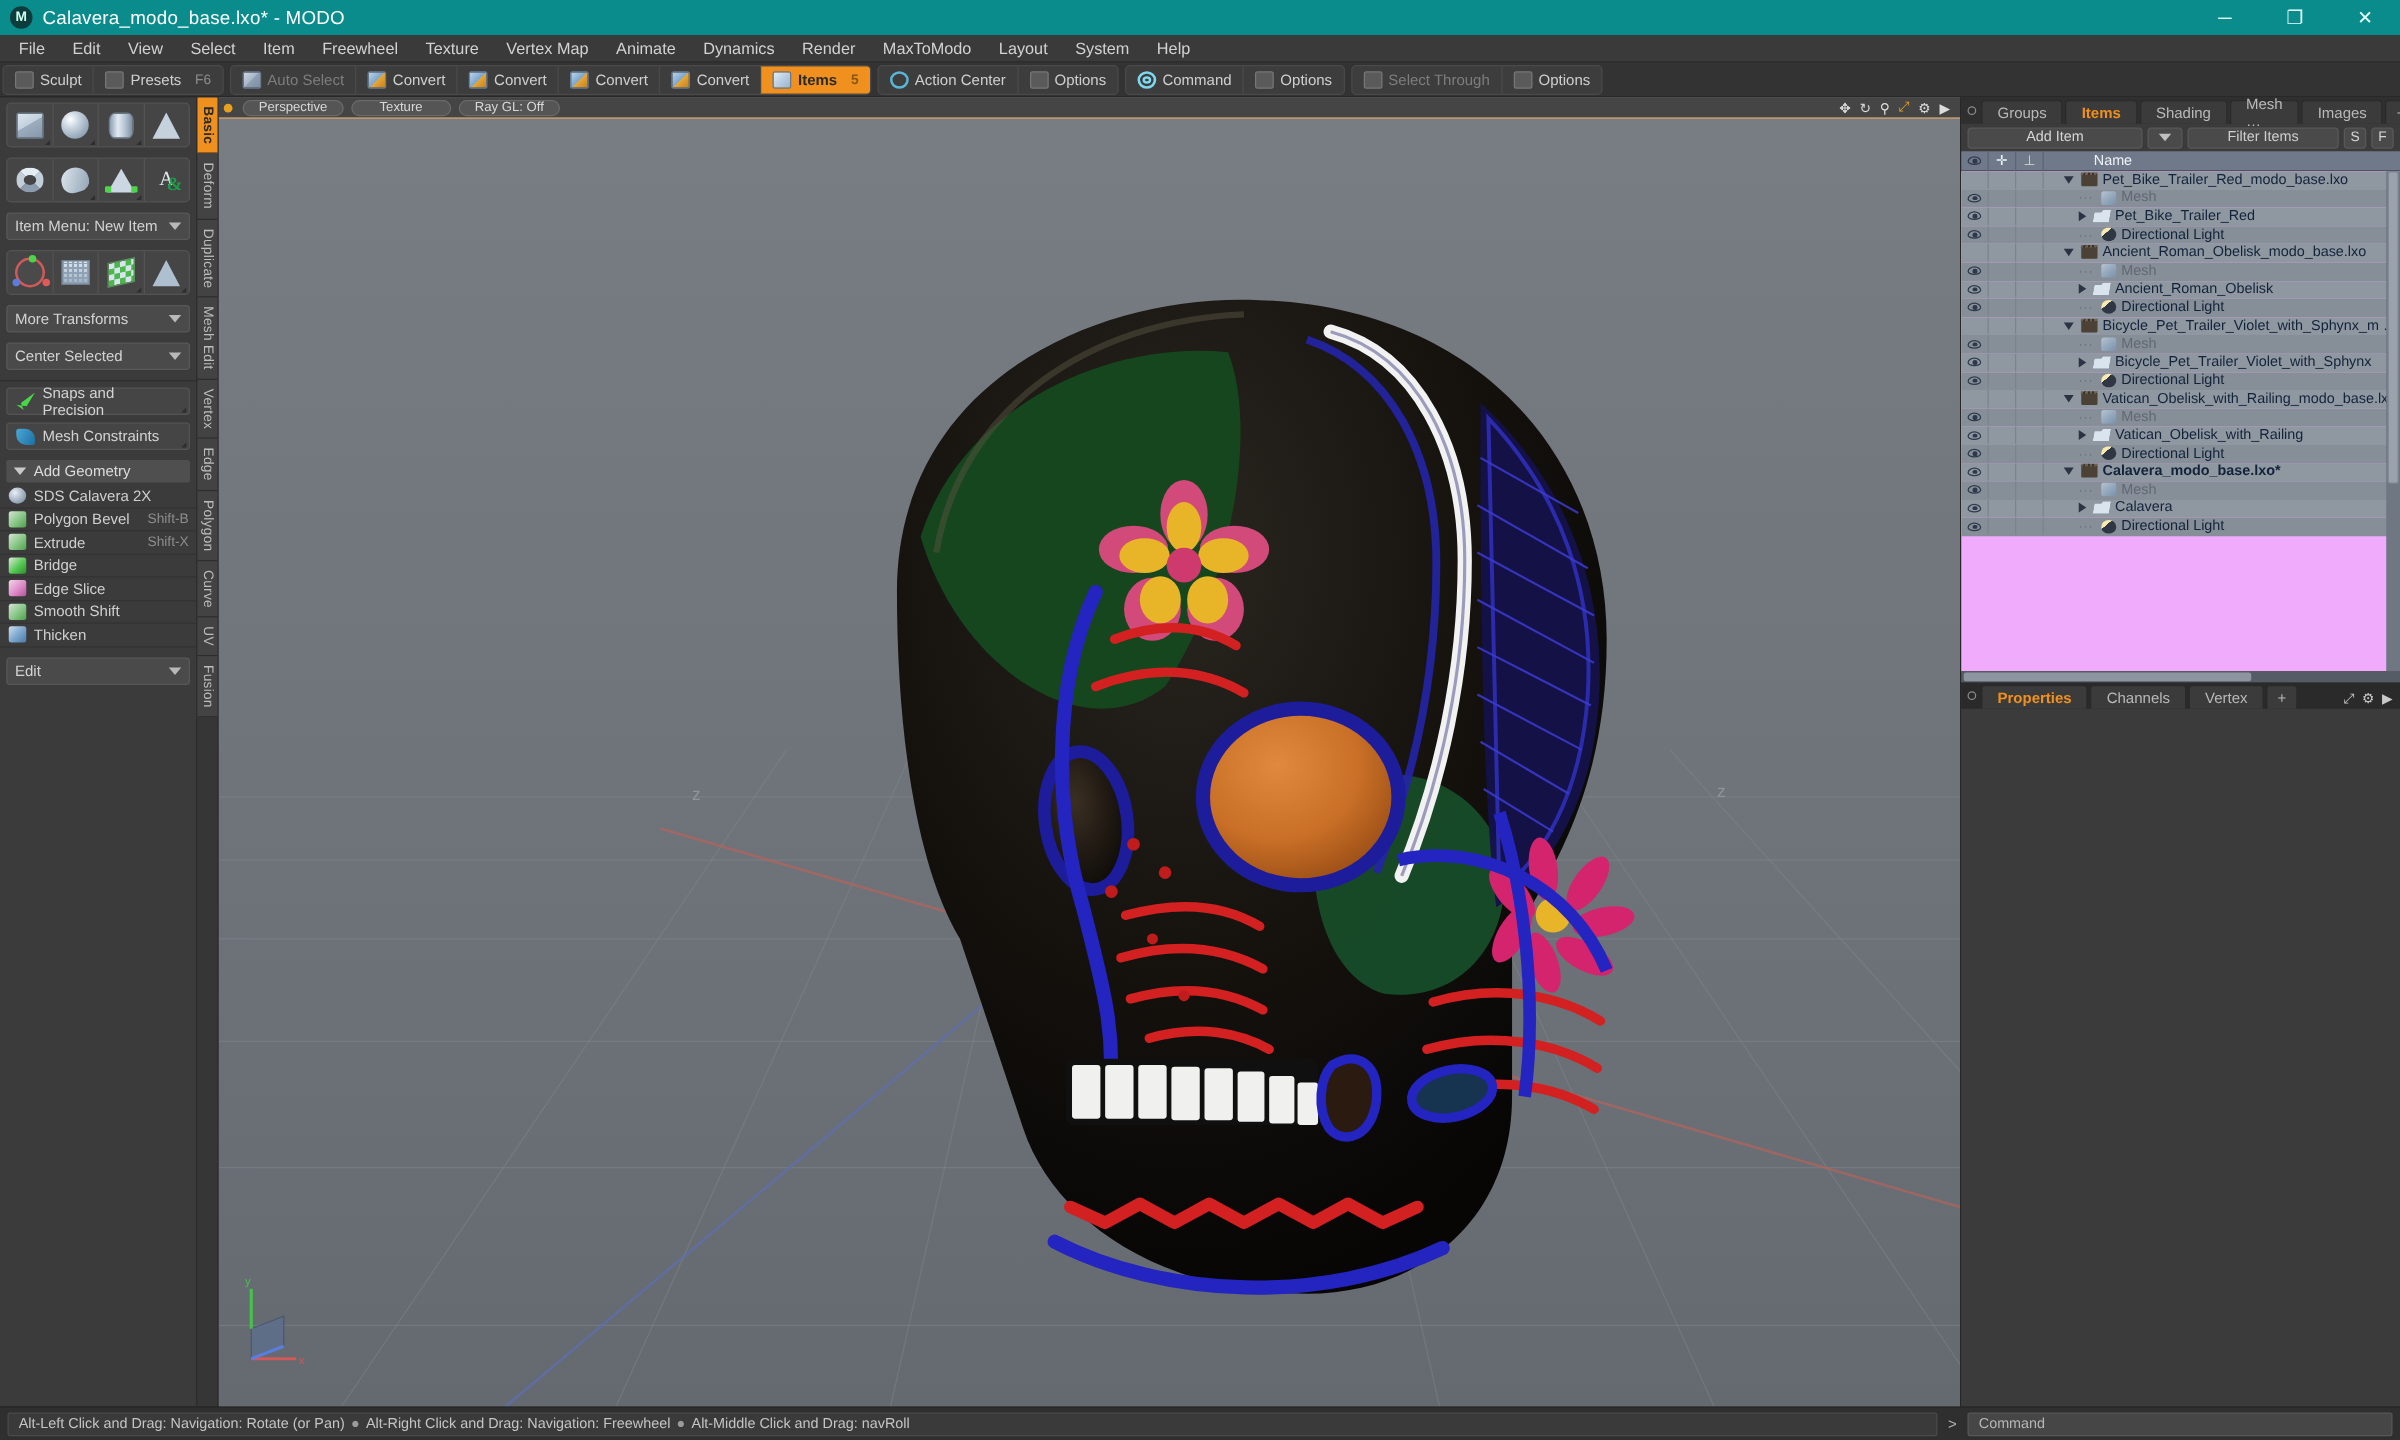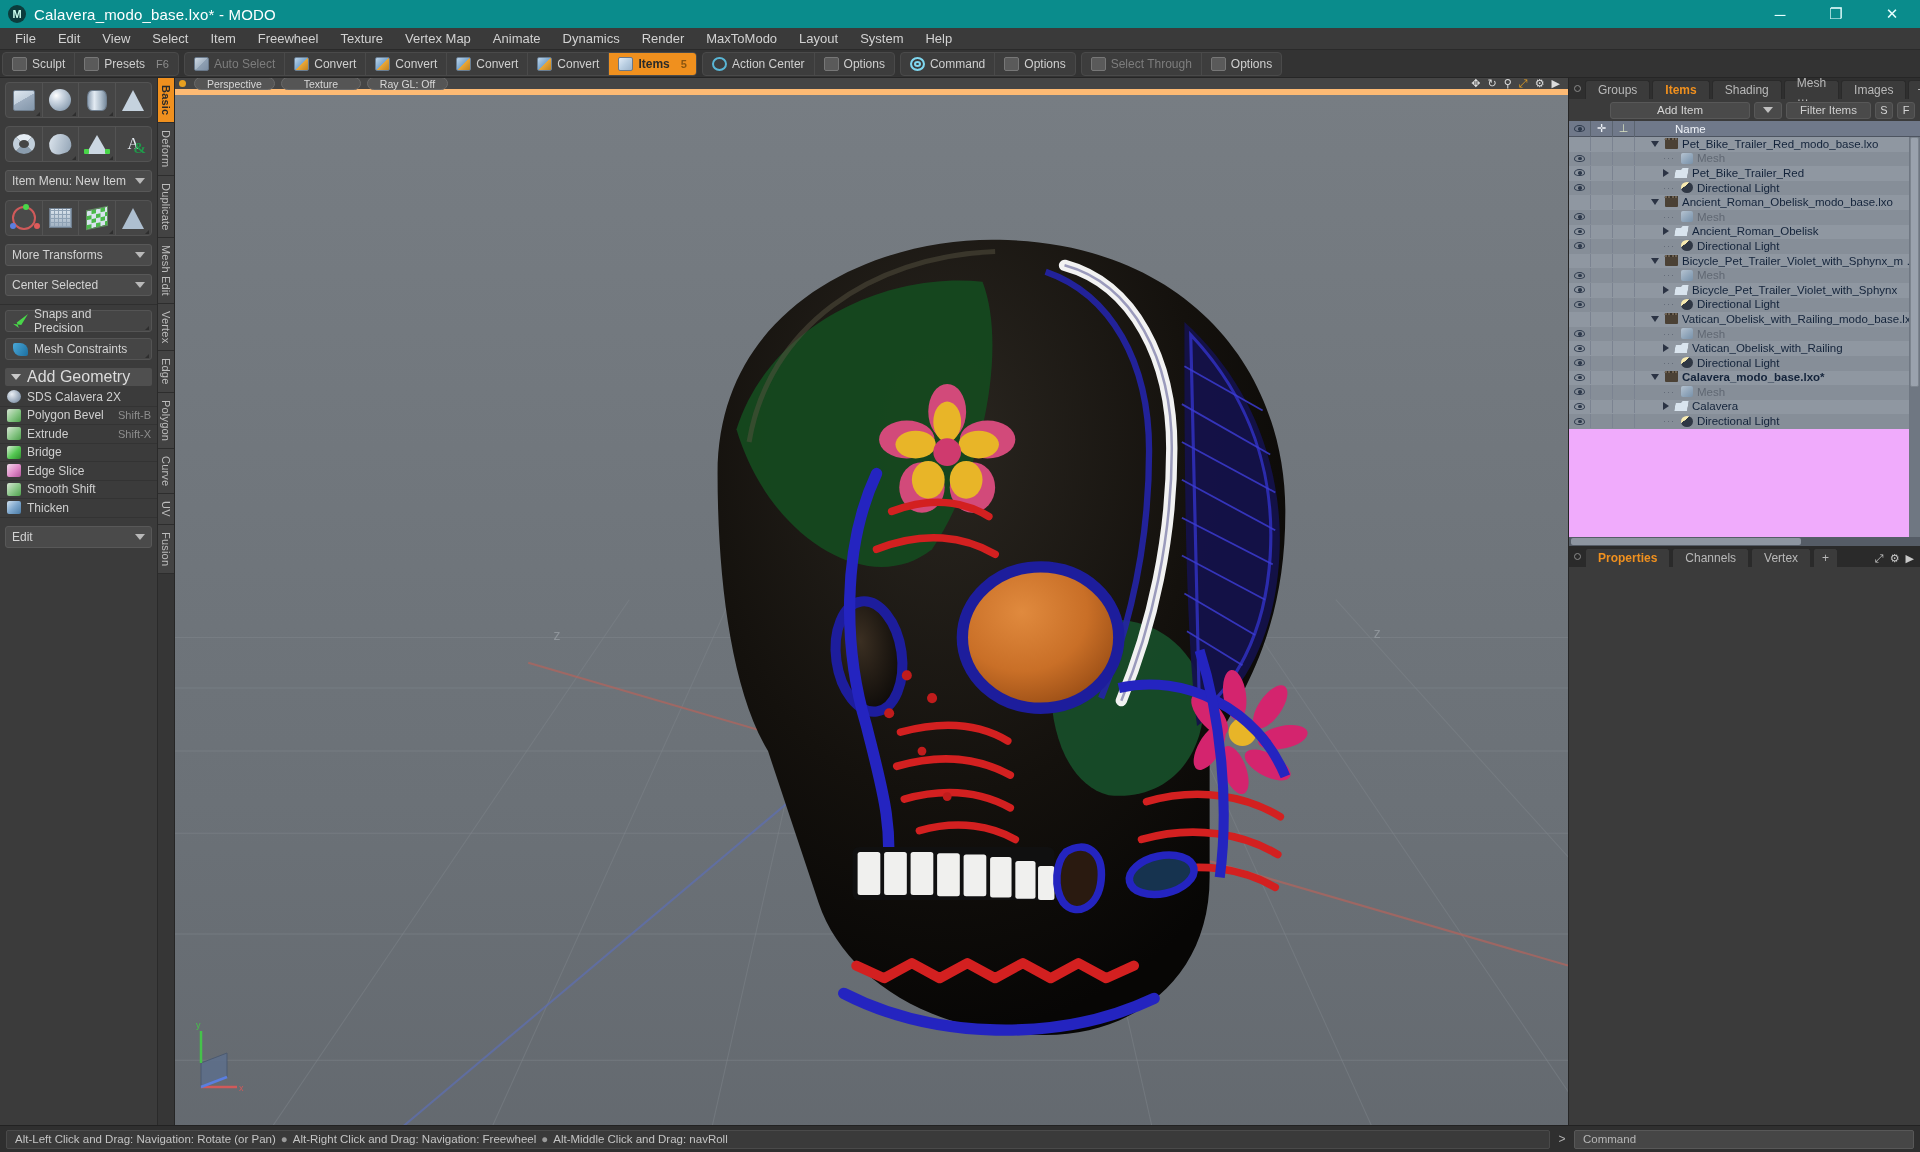--- a/index.html
+++ b/index.html
@@ -108,21 +108,21 @@
      border-radius:3px; display:flex; align-items:center; gap:6px; padding:0 7px;
      color:#d3d3d3; font-size:12px; position:relative;}
   .lp-btn .corner{position:absolute;right:2px;bottom:1px;width:0;height:0;
      border-left:4px solid transparent;border-bottom:4px solid #2e2e2e;}
   .ii{width:15px;height:14px;flex:0 0 15px;}
   .ii.snap{background:linear-gradient(135deg,#eee,#bbb);clip-path:polygon(0 70%,40% 100%,25% 60%,100% 0,55% 78%);
      background:#49d649;}
   .ii.constr{width:15px;height:13px;background:linear-gradient(120deg,#4aa8d8,#1d6fa0);
      border-radius:2px 8px 2px 8px;}
   .lp-head{margin:5px 5px 2px;height:18px;background:#4f4f4f;border-radius:2px;display:flex;
-     align-items:center;gap:6px;padding:0 6px;color:#dcdcdc;font-size:16px;}
+     align-items:center;gap:6px;padding:0 6px;color:#dcdcdc;font-size:12px;}
   .lp-head .tri{width:0;height:0;border-left:5px solid transparent;border-right:5px solid transparent;
      border-top:6px solid #c9c9c9;}
   .lp-list{display:flex;flex-direction:column;}
   .lp-item{height:18.5px;display:flex;align-items:center;gap:6px;padding:0 6px 0 7px;
      color:#cfcfcf;font-size:12px;border-bottom:1px solid #333;justify-content:space-between;}
   .lp-item .lt{display:flex;align-items:center;gap:6px;}
   .gico{width:14px;height:13px;flex:0 0 14px;border-radius:2px;}
   .gico.sds{background:radial-gradient(circle at 35% 32%,#e9eef4,#9aa9bb 60%,#6d7d90);border-radius:50%;}
   .gico.bev{background:linear-gradient(135deg,#d6e4d3 0%,#8ec98c 50%,#4ea14c 100%);}
   .gico.ext{background:linear-gradient(135deg,#d6e4d3 0%,#8ec98c 50%,#4ea14c 100%);}
@@ -135,21 +135,21 @@
   #vtabs{width:17px;background:#363636;border-right:1px solid #262626;
      display:flex;flex-direction:column;align-items:stretch;}
   .vtab{writing-mode:vertical-rl; text-orientation:mixed; font-size:11px;
      color:#bdbdbd; background:#434343; border-bottom:1px solid #2d2d2d;
      padding:7px 2px; text-align:center; letter-spacing:.2px;}
   .vtab.sel{background:#f0901e;color:#2a2a2a;font-weight:bold;}
 
   
   #viewport{flex:1; background:#6e747a; position:relative; overflow:hidden;}
   #vp-topbar{height:17px;background:#454545;display:flex;align-items:center;
-     padding:0 4px;gap:6px;border-bottom:6px solid #fdba74;}
+     padding:0 4px;gap:6px;border-bottom:1px solid #fdba74;}
   .vp-dot{width:7px;height:7px;border-radius:50%;background:#e8a020;margin-right:2px;}
   .vp-pill{height:13px;min-width:80px;background:#555;border:1px solid #6a6a6a;
      border-radius:7px;color:#d8d8d8;font-size:10.5px;display:flex;align-items:center;
      justify-content:center;padding:0 12px;}
   #vp-icons{margin-left:auto;display:flex;align-items:center;gap:7px;padding-right:4px;}
   #vp-icons span{color:#dcdcdc;font-size:11px;}
   #vp-icons .gold{color:#e8a020;}
   #vp-canvas{position:absolute;inset:17px 0 0 0;overflow:hidden;
      background:linear-gradient(180deg,#757b81 0%,#6c7278 55%,#63686e 100%);}
   #grid{position:absolute;inset:0;}
@@ -168,21 +168,21 @@
   .tab{height:19px;padding:0 12px;display:flex;align-items:center;font-size:12px;
      color:#b9b9b9;background:#3b3b3b;border:1px solid #2a2a2a;border-bottom:none;
      border-radius:3px 3px 0 0;margin-right:2px;}
   .tab.sel{background:#3b3b3b;color:#f0901e;font-weight:bold;}
   .tab.plus{padding:0 8px;}
   .tabtools{margin-left:auto;display:flex;align-items:center;gap:6px;padding:0 6px 2px 0;}
   .tabtools span{color:#c9c9c9;font-size:11px;}
   .rp-bar{height:22px;display:flex;align-items:center;gap:4px;padding:3px 5px;background:#3b3b3b;}
   .rp-add{flex:0 0 140px;height:17px;background:#4a4a4a;border:1px solid #585858;
     border-radius:3px;display:flex;align-items:center;justify-content:center;
-    color:#d5d5d5;font-size:11.5px;position:relative;margin-left:36px;}
+    color:#d5d5d5;font-size:11.5px;position:relative;}
   .rp-addcar{flex:0 0 28px;height:17px;background:#4a4a4a;border:1px solid #585858;
     border-radius:3px;display:flex;align-items:center;justify-content:center;}
   .rp-addcar .car{width:0;height:0;border-left:5px solid transparent;border-right:5px solid transparent;
     border-top:6px solid #c0c0c0;}
   .rp-filter{flex:1;height:17px;background:#4a4a4a;border:1px solid #585858;border-radius:3px;
     display:flex;align-items:center;justify-content:center;color:#cfcfcf;font-size:11.5px;}
   .rp-sf{flex:0 0 18px;height:17px;background:#4a4a4a;border:1px solid #585858;border-radius:3px;
     display:flex;align-items:center;justify-content:center;color:#d5d5d5;font-size:11px;}
   .lhead{height:16px;background:#70798a;display:flex;align-items:center;
      color:#eef2f7;font-size:11.5px;border-bottom:1px solid #4d5460;}

